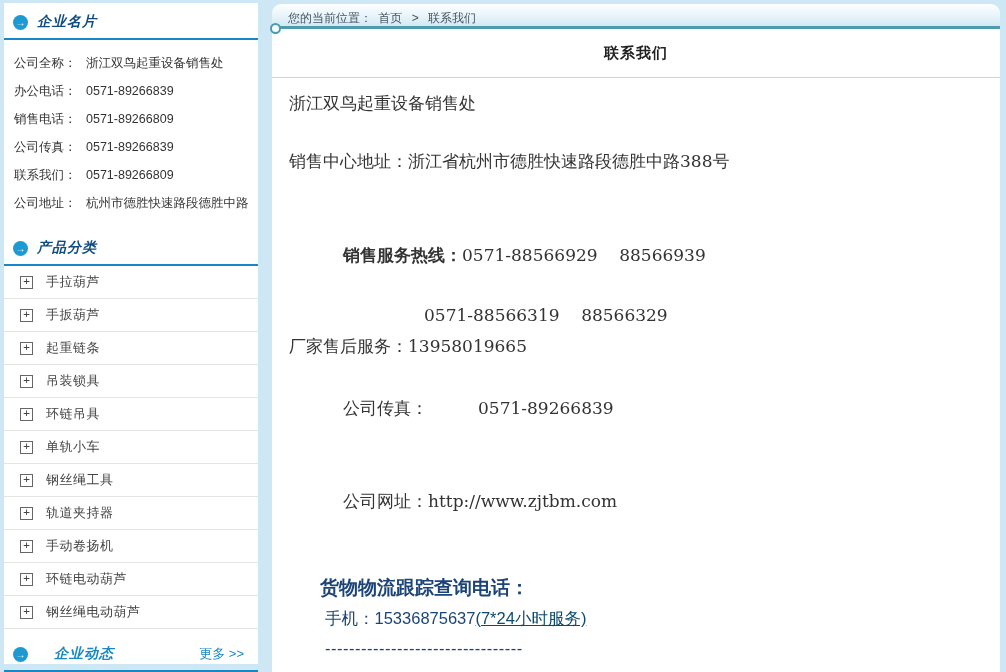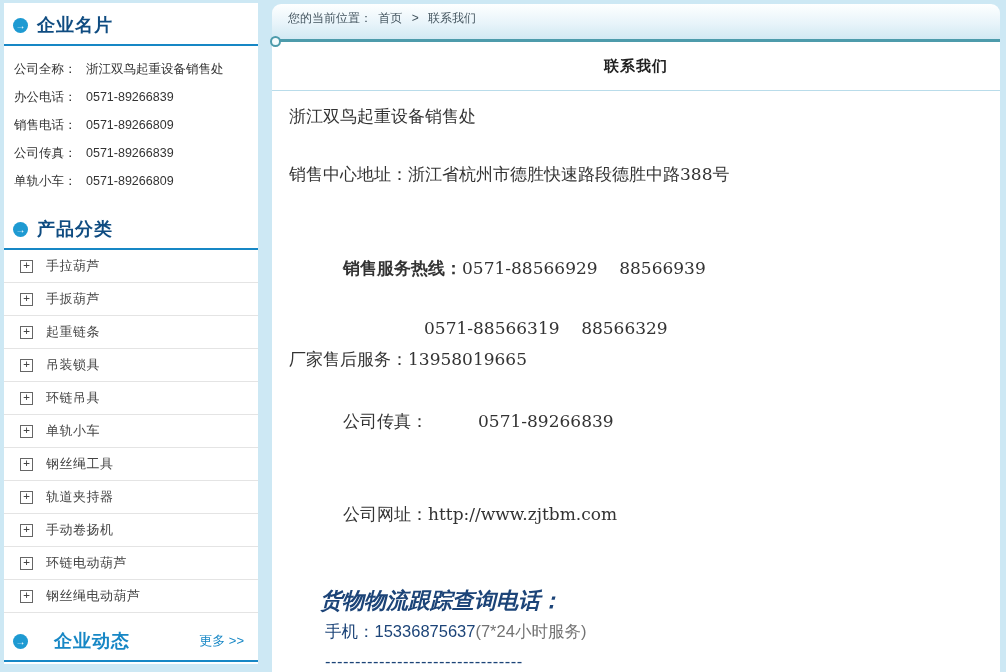--- a/index.html
+++ b/index.html
@@ -3,39 +3,39 @@
 <meta charset="utf-8">
 <style>
   html,body{margin:0;padding:0;background:#cde8f4;font-family:"Liberation Sans",sans-serif;}
   .page{position:relative;width:1006px;height:672px;overflow:hidden;background:#cde8f4;}
 
   
   .sidebar{position:absolute;left:4px;top:3px;width:254px;height:661px;background:#ffffff;}
   .side-header{display:flex;align-items:center;padding:10px 10px 7px 9px;border-bottom:2px solid var(--accent);}
   .side-header .bullet{flex:0 0 auto;width:15px;height:15px;border-radius:50%;background:#1e9ad2;color:#ffffff;
     font-size:10px;line-height:15px;text-align:center;margin-right:9px;}
-  .side-header .hd-title{font-size:18px;font-weight:bold;color:var(--navy);letter-spacing:1px;}
+  .side-header .hd-title{font-size:14px;font-weight:bold;color:var(--navy);letter-spacing:1px;font-style:italic;}
   .side-header.news{margin-top:6px;}
   .side-header.news .hd-title{color:var(--accent);margin-left:17px;}
   .more-link{margin-left:auto;font-size:13px;color:var(--accent);text-decoration:none;cursor:pointer;padding-right:4px;}
 
   .card-fields{padding:9px 8px 10px 0;}
   .card-row{display:flex;align-items:center;height:28px;padding-left:10px;font-size:12.5px;color:#333;}
   .card-row .lbl{flex:0 0 72px;}
   .card-row .val{flex:1;white-space:nowrap;}
 
   .cat-section{margin-top:2px;}
   .cat-row{display:flex;align-items:center;height:32px;border-bottom:1px solid #e4e4e4;padding-left:16px;cursor:pointer;}
   .plus-box{flex:0 0 auto;width:11px;height:11px;border:1px solid #666;color:#444;font-size:11px;line-height:10px;
     text-align:center;margin-right:13px;font-family:"DejaVu Sans Mono",monospace;}
   .cat-label{font-size:13px;color:#444;letter-spacing:0.5px;}
 
   
   .main{position:absolute;left:272px;top:4px;width:728px;}
-  .breadcrumb{height:35px;line-height:28px;border-radius:9px 9px 0 0;
+  .breadcrumb{height:22px;line-height:28px;border-radius:9px 9px 0 0;
     background:linear-gradient(#feffff,#e8f4fa 55%,#d2e9f3);font-size:12px;color:#44555f;padding-left:16px;}
   .breadcrumb .crumb{margin:0 3px;}
   .breadcrumb .crumb-home{cursor:pointer;}
   .teal-line{position:relative;height:3px;background:#4d9bab;}
   .teal-dot{position:absolute;left:-2px;top:-3px;width:7px;height:7px;background:#f4fbfd;border:2px solid #4d9bab;border-radius:50%;}
 
   .content{background:#ffffff;min-height:620px;border-radius:0 0 8px 8px;padding-bottom:30px;}
   .content-title{padding-top:15px;height:33px;text-align:center;font-size:15px;font-weight:bold;color:#222;
     border-bottom:1px solid #b9dcea;letter-spacing:1px;}
 
@@ -45,23 +45,23 @@
   .p-address{margin-top:28px !important;}
   .p-hotline1{margin-top:34px !important;}
   .p-hotline1 .b{font-weight:bold;}
   .p-hotline2{padding-left:135px;line-height:31px !important;}
   .p-aftersale,.p-fax,.p-site{line-height:31px !important;}
   .p-fax .val{margin-left:50px;}
   .site-link{color:#333;cursor:pointer;}
 
   .logi-block{padding-left:48px;color:var(--cnavy);font-size:16.5px;}
   .logi-block p{margin:0;line-height:31px;}
-  .logi-title{margin-top:25px !important;font-size:22px;font-weight:bold;line-height:30px !important;font-style:italic;}
+  .logi-title{margin-top:25px !important;font-size:19px;font-weight:bold;line-height:30px !important;}
   .logi-row{padding-left:5px;}
-  .red-note{color:#737373;}
+  .red-note{color:#0c4a6e;text-decoration:underline;}
   .logi-dashes{padding-left:5px;line-height:28px !important;letter-spacing:0.5px;}
 </style>
 </head>
 <body>
 
 <div class="page">
 
   <div class="sidebar">
 
     <div class="side-header">
@@ -80,22 +80,26 @@
       </div>
       <div class="card-row">
         <span class="lbl">销售电话：</span>
         <span class="val">0571-89266809</span>
       </div>
       <div class="card-row">
         <span class="lbl">公司传真：</span>
         <span class="val">0571-89266839</span>
       </div>
       <div class="card-row">
-        <span class="lbl">单轨小车：</span>
+        <span class="lbl">联系我们：</span>
         <span class="val">0571-89266809</span>
+      </div>
+      <div class="card-row">
+        <span class="lbl">公司地址：</span>
+        <span class="val">杭州市德胜快速路段德胜中路</span>
       </div>
     </div>
 
     <div class="cat-section">
       <div class="side-header">
         <span class="bullet">→</span>
         <span class="hd-title">产品分类</span>
       </div>
 
       <div class="cat-row">

